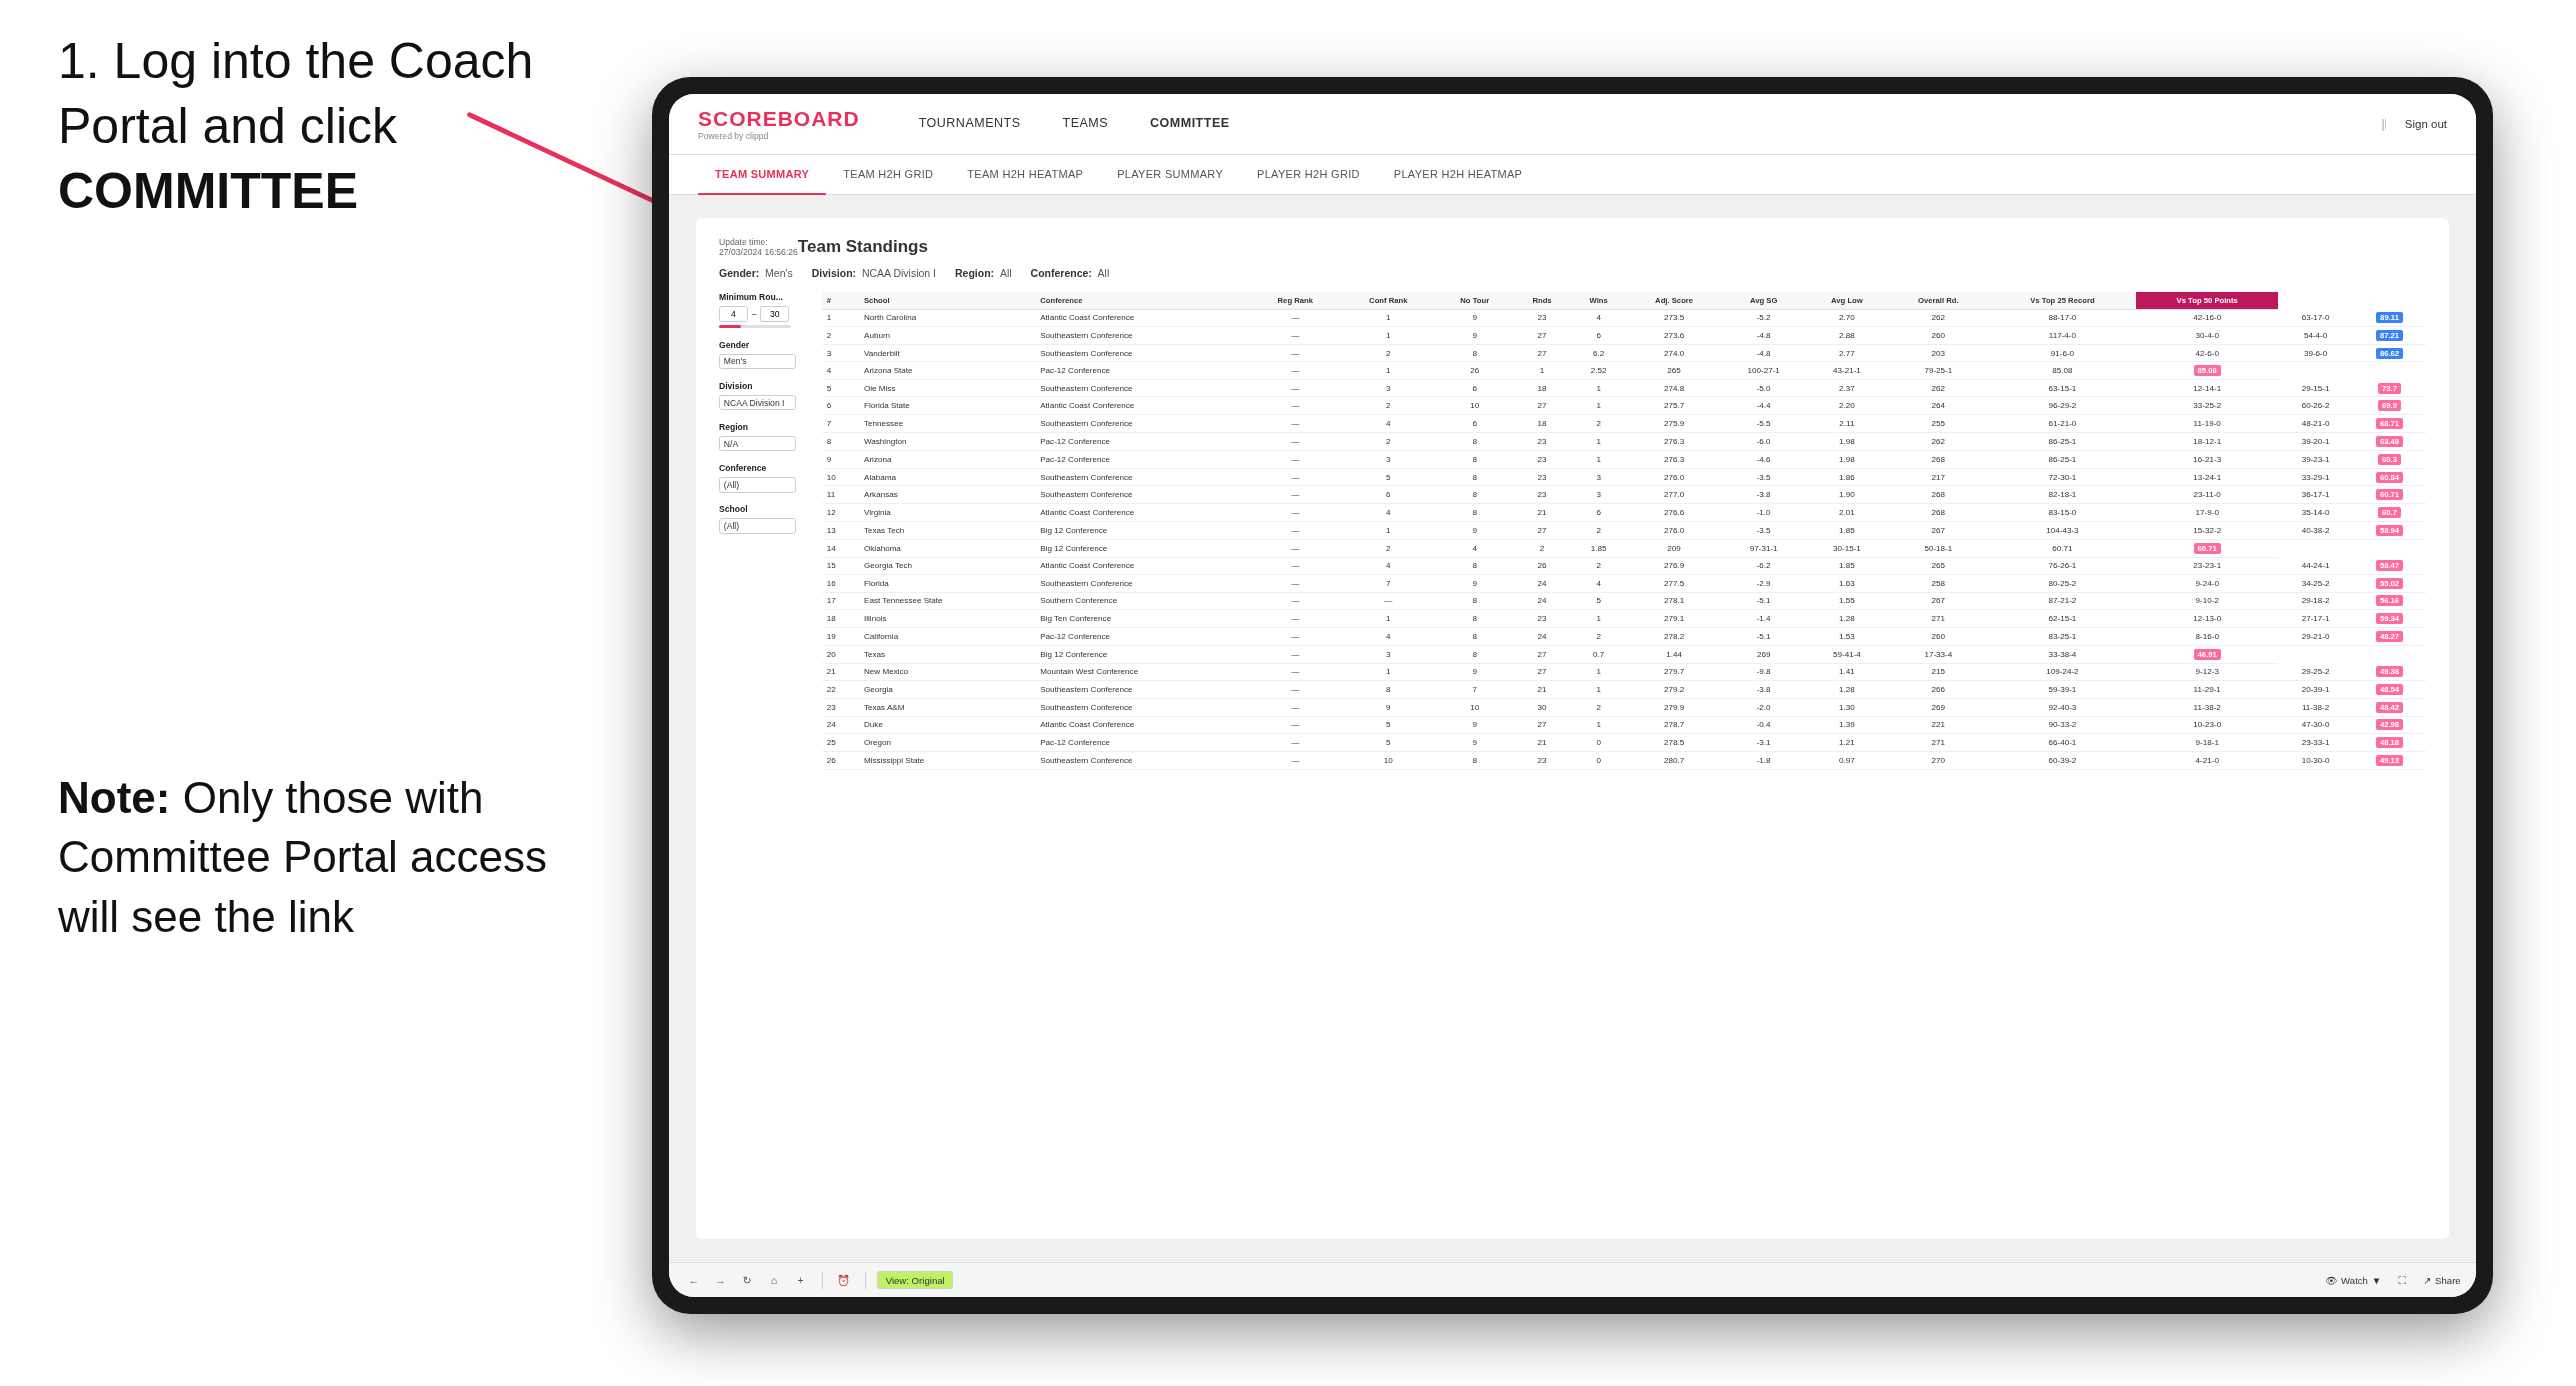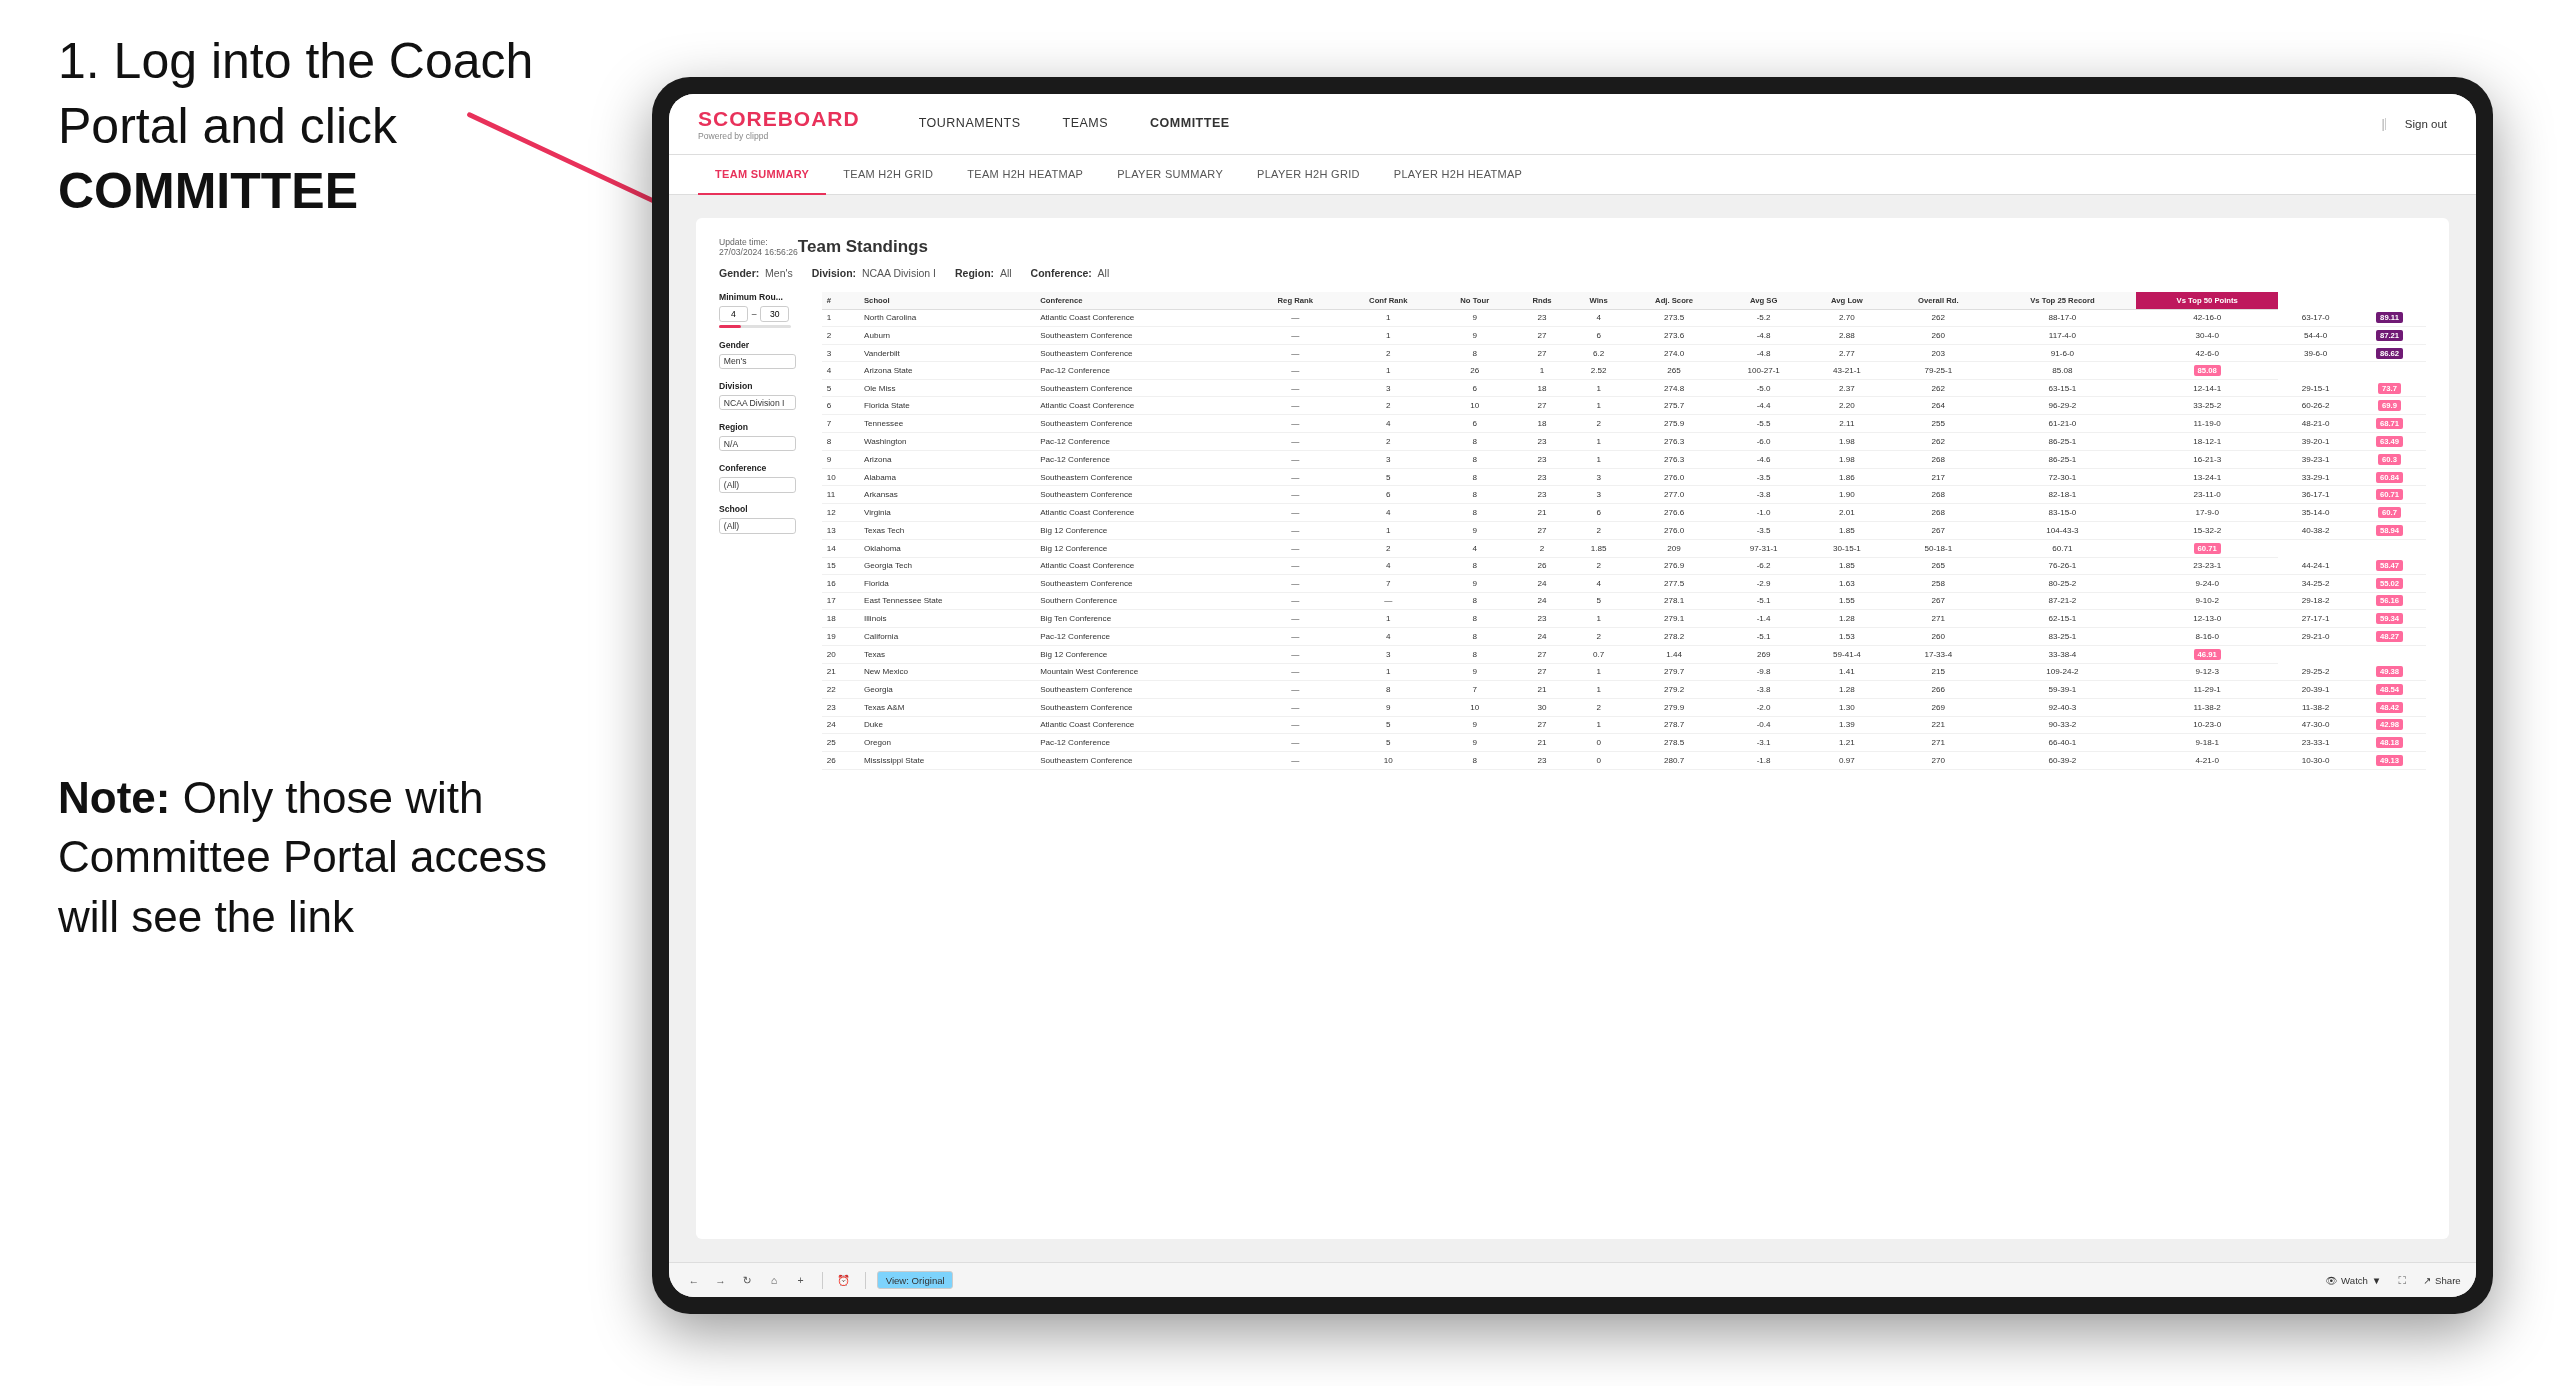--- a/index.html
+++ b/index.html
@@ -332,21 +332,21 @@
       border-radius: 1.9px;
       padding: 1px 3.8px;
       font-size: 7.7px;
       font-weight: 700;
       display: inline-block;
       min-width: 21px;
       text-align: center;
     }
 
     .rank-badge.top {
-      background: #701a75;
+      background: #3b82f6;
     }
 
     
     .bottom-toolbar {
       background: #f5f5f5;
       border-top: 1px solid #ddd;
       height: 35px;
       display: flex;
       align-items: center;
       padding: 0 15.3px;
@@ -371,21 +371,21 @@
       background: #ccc;
       margin: 0 3.8px;
     }
 
     .toolbar-view-btn {
       display: flex;
       align-items: center;
       gap: 3.8px;
       font-size: 9.6px;
       color: #333;
-      background: #7dd3fc;
+      background: #bef264;
       border: 1px solid #ccc;
       border-radius: 2.9px;
       padding: 2.9px 7.7px;
       cursor: pointer;
     }
 
     .toolbar-right {
       margin-left: auto;
       display: flex;
       gap: 11.5px;

